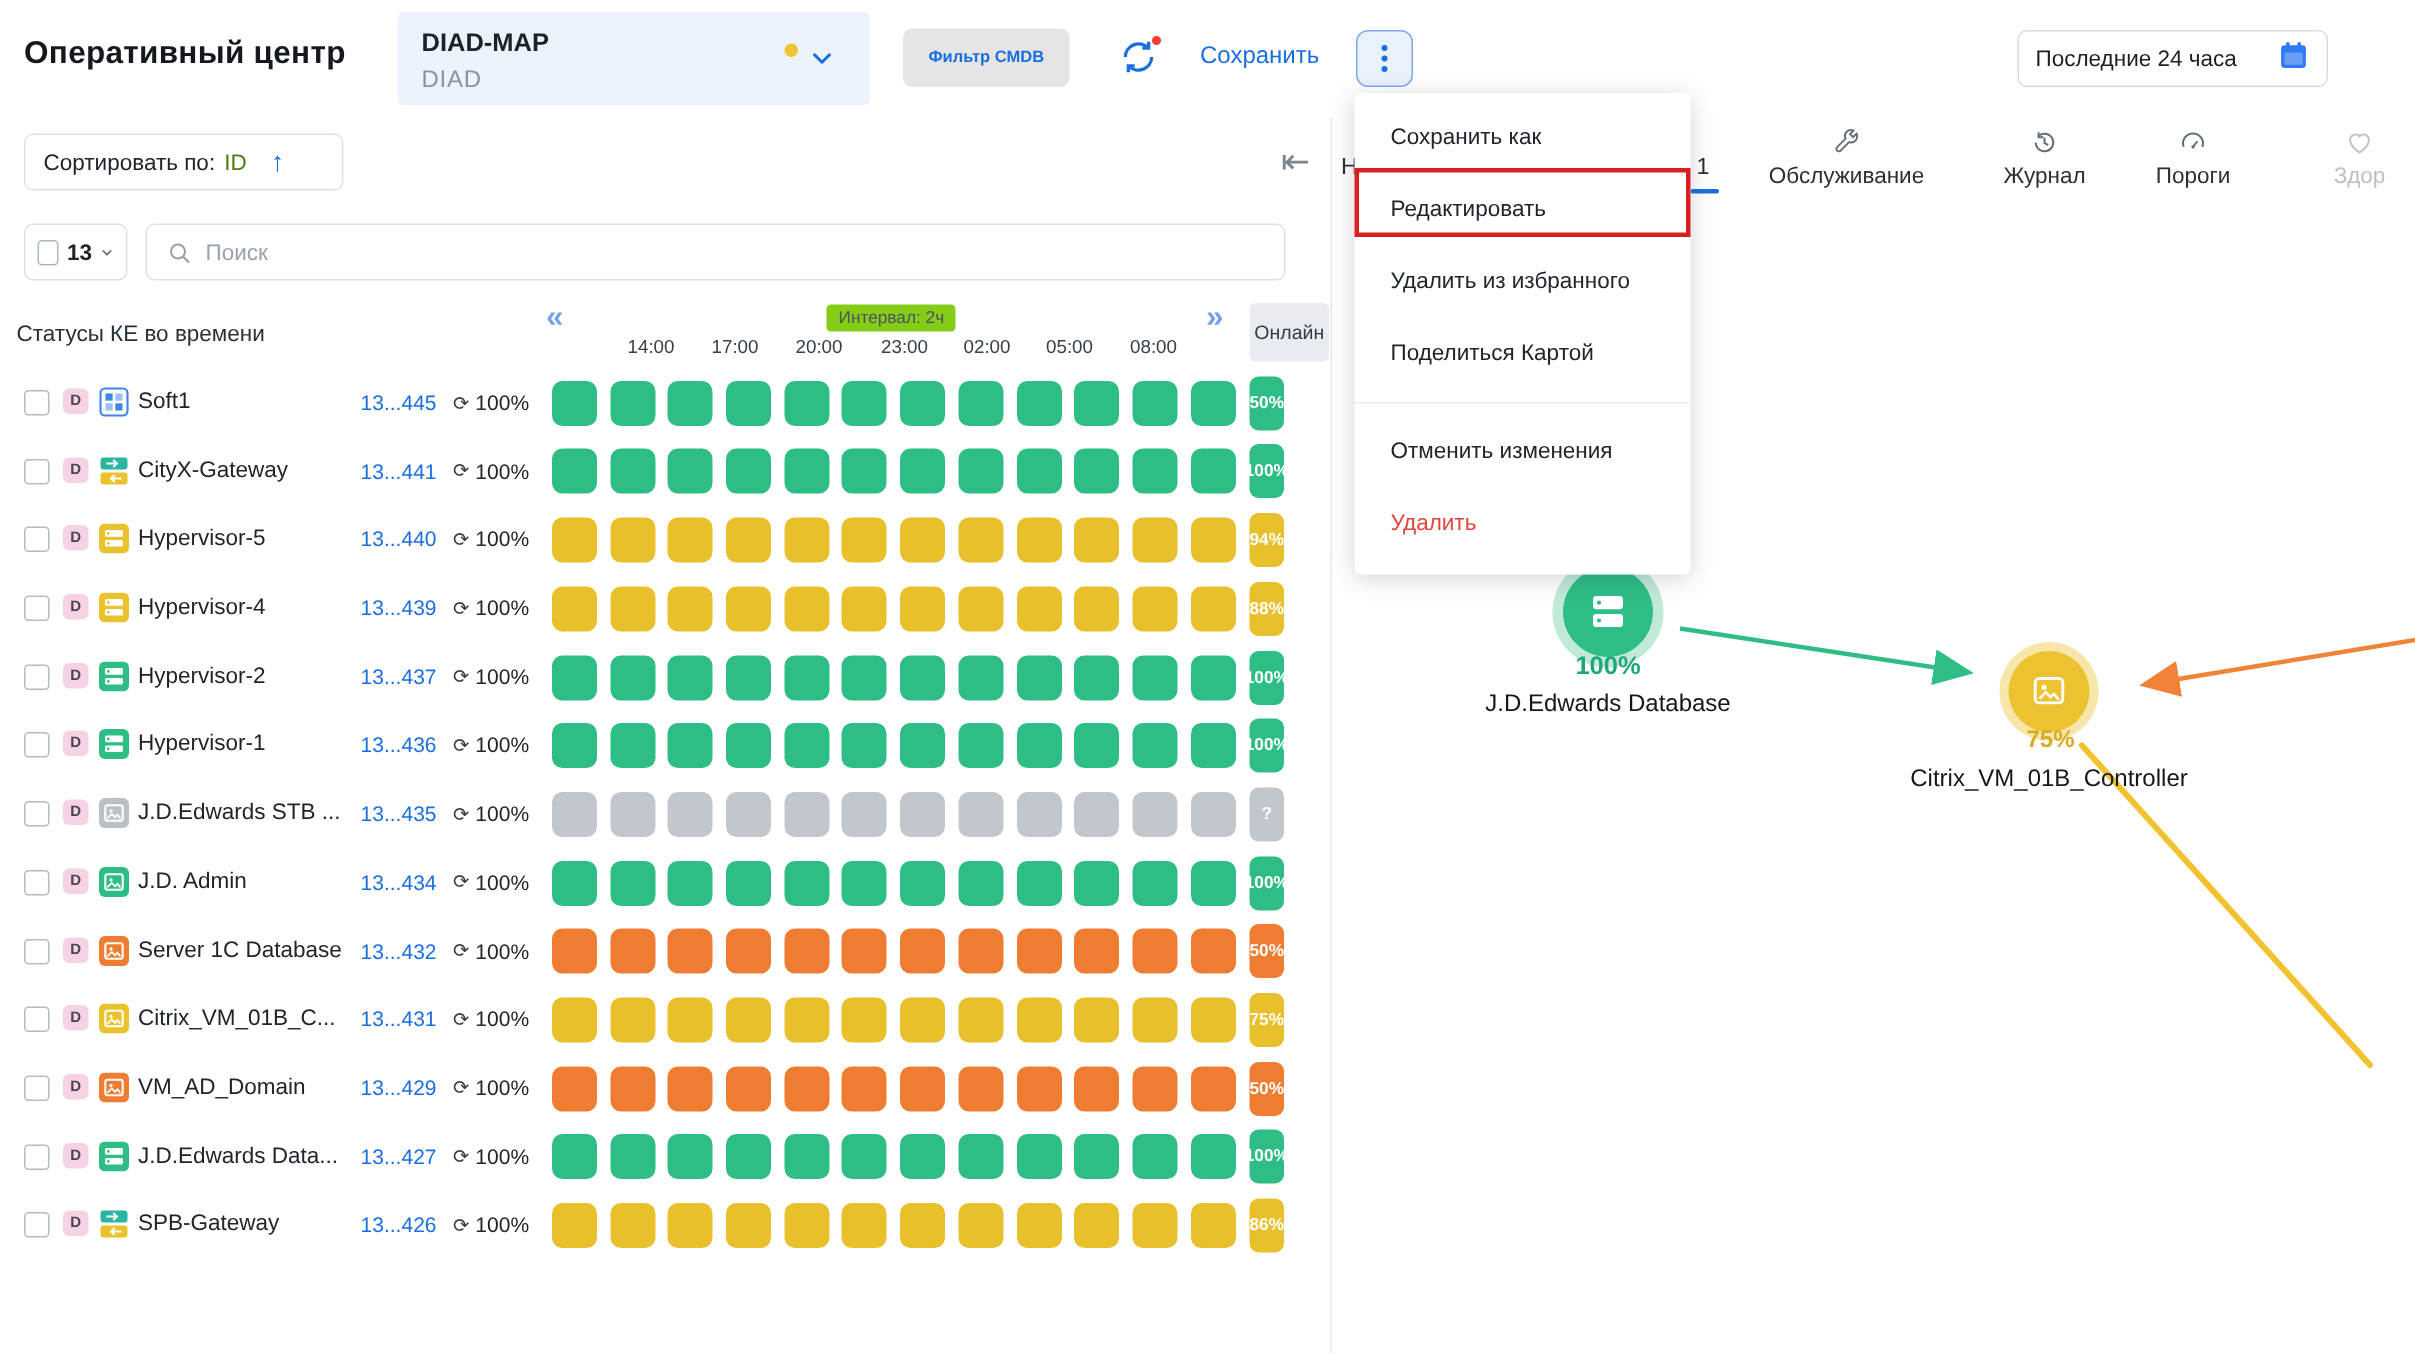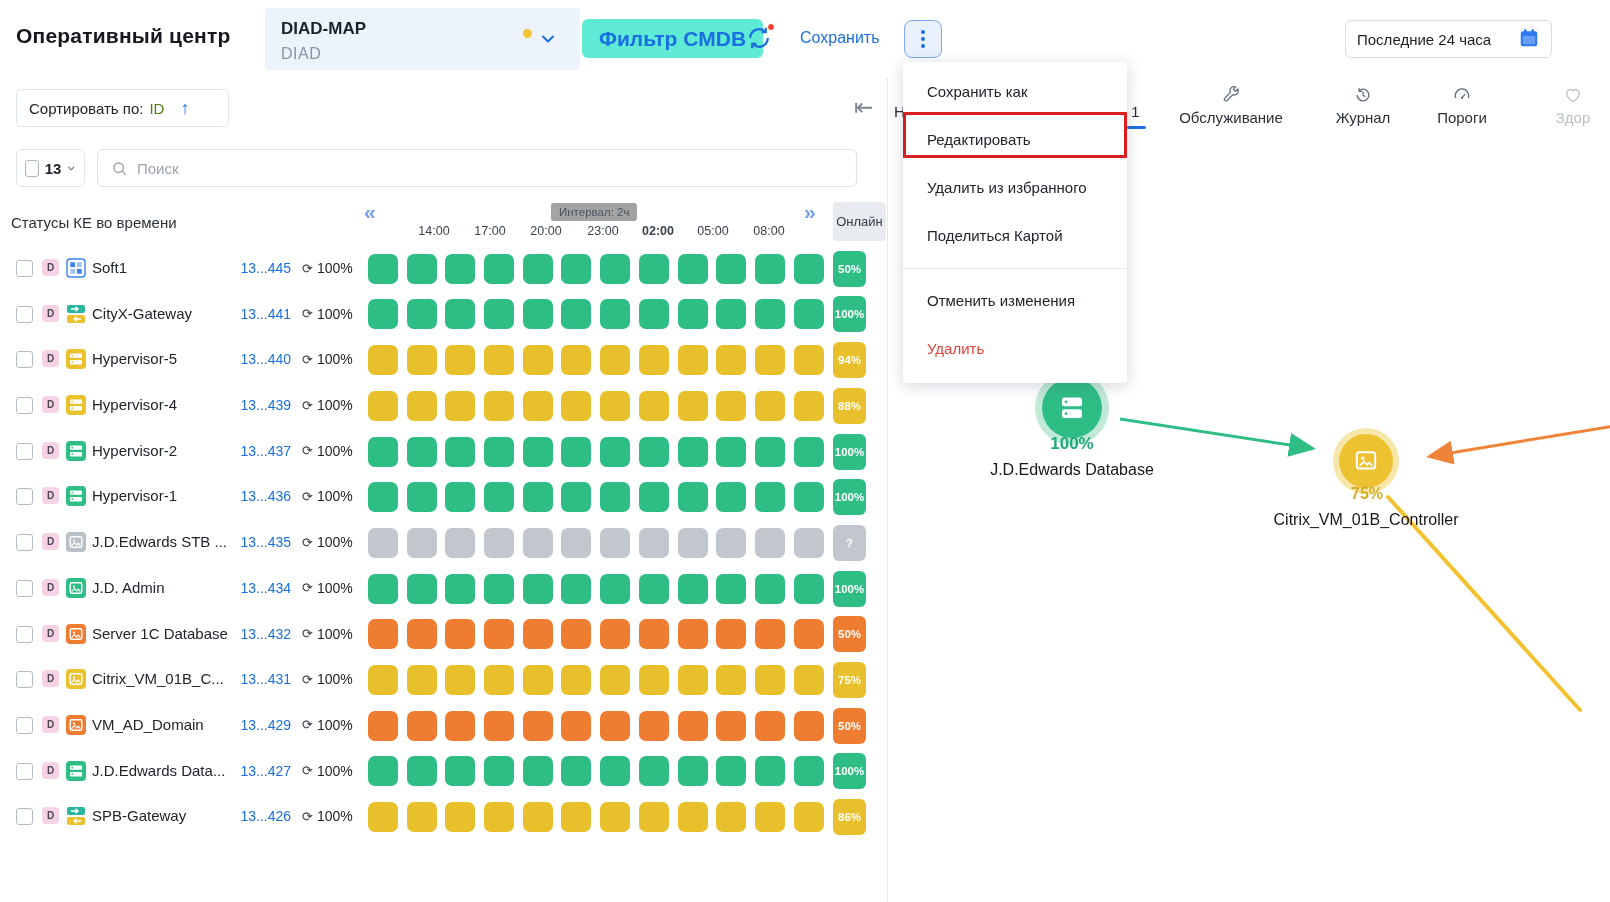--- a/index.html
+++ b/index.html
@@ -10,21 +10,21 @@
 button{font-family:inherit;border:none;background:none;cursor:pointer}
 input{font-family:inherit;border:none;outline:none;background:transparent}
 
 
 .app-title{left:16px;top:24px;font-size:21px;font-weight:700;color:#15181e;letter-spacing:.2px}
 .map-selector{left:265px;top:8px;width:315px;height:62px;background:#edf3fd;border-radius:4px}
 .ms-name{position:absolute;left:16px;top:11px;font-size:17px;font-weight:700;color:#1c222b}
 .ms-group{position:absolute;left:16px;top:37px;font-size:16px;color:#8a93a0;letter-spacing:.5px}
 .ms-dot{position:absolute;left:258px;top:21px;width:9px;height:9px;border-radius:50%;background:#f1c431}
 .ms-chevron{position:absolute;left:274px;top:22px;width:18px;height:18px}
-.filter-btn{left:582px;top:19px;height:39px;padding:0 17px;background:#5eead4;border-radius:6px;color:#1a6fe0;font-weight:700;font-size:21px;line-height:39px}
+.filter-btn{left:602px;top:19px;height:39px;padding:0 17px;background:#e5e5e5;border-radius:6px;color:#1a6fe0;font-weight:700;font-size:11px;line-height:39px}
 .refresh-btn{left:743px;top:23px;width:32px;height:32px}
 .refresh-dot{position:absolute;right:0;top:0;width:8px;height:8px;border-radius:50%;background:#f4402f;border:1.5px solid #fff}
 .save-link{left:800px;top:29px;font-size:16px;color:#1a6fe0;font-weight:500;text-decoration:none;cursor:pointer}
 .kebab-btn{left:904px;top:20px;width:38px;height:38px;border-radius:8px;background:#e9f1fd;border:1px solid #7fa9ef;display:flex;flex-direction:column;align-items:center;justify-content:center;gap:3px}
 .kdot{width:4px;height:4px;border-radius:50%;background:#1a6fe0}
 .range-btn{left:1345px;top:20px;width:207px;height:38px;border:1px solid #d8dde3;border-radius:6px;display:flex;align-items:center;justify-content:space-between;padding:0 11px;font-size:15px;color:#1b2026;background:#fff}
 
 
 .sort-box{left:16px;top:89px;width:213px;height:38px;border:1px solid #dde2e8;border-radius:6px;display:flex;align-items:center;padding:0 12px;gap:6px;font-size:15px}
 .sort-value{color:#4d7c0f}
@@ -33,38 +33,38 @@
 .count-box{left:16px;top:149px;width:69px;height:38px;border:1px solid #dde2e8;border-radius:6px;display:flex;align-items:center;padding:0 8px;gap:6px}
 .cbx{width:17px;height:17px;border:1.6px solid #aeb7c0;border-radius:3px;background:#fff;display:inline-block}
 .count-num{font-size:15px;font-weight:700}
 .search-box{left:97px;top:149px;width:760px;height:38px;border:1px solid #dde2e8;border-radius:6px;display:flex;align-items:center;padding:0 13px;gap:9px}
 .search-box input{flex:1;font-size:15px;color:#20252c}
 .search-box input::placeholder{color:#9aa3ad}
 
 
 .table-title{left:11px;top:214px;font-size:15px;color:#2a3038}
 .tl-arrow{font-size:21px;font-weight:700;color:#75a1e8;line-height:20px}
-.interval-pill{left:551px;top:203px;height:18px;line-height:18px;padding:0 8px;background:#a3a3a3;border-radius:3px;font-size:11.5px;color:#4b545e}
+.interval-pill{left:551px;top:203px;height:18px;line-height:18px;padding:0 8px;background:#84cc16;border-radius:3px;font-size:11.5px;color:#4b545e}
 .time-label{position:absolute;top:224px;transform:translateX(-50%);font-size:12.5px;color:#39414b}
 .online-header{left:833px;top:202px;width:53px;height:39px;background:#e8ecf0;border-radius:4px;display:flex;align-items:center;justify-content:center;font-size:13px;color:#343b44}
 
 
 #rows{left:0;top:246px;width:887px}
 .ci-row{position:relative;height:45.7px}
 .ci-row .cb{position:absolute;left:16px;top:14px;width:17px;height:17px;border:1.6px solid #b3bcc4;border-radius:3px;background:#fff}
 .dbadge{position:absolute;left:42px;top:13px;width:17px;height:17px;background:#f6d3e4;border-radius:4px;font-size:10px;font-weight:700;color:#4a4450;display:flex;align-items:center;justify-content:center}
 .ricon{position:absolute;left:66px;top:12px;width:20px;height:20px}
 .ricon svg{display:block}
 .rname{position:absolute;left:92px;top:13px;font-size:15px;color:#20252c;max-width:140px;white-space:nowrap;overflow:hidden}
 .rid{position:absolute;left:232px;top:14px;width:59px;text-align:right;font-size:14px;color:#1a6fe0}
 .rupt{position:absolute;left:302px;top:14px;font-size:14px;color:#20252c;display:flex;align-items:center;gap:4px}
 .upt-icon{font-size:13px;color:#353b43}
 .cells{position:absolute;left:368px;top:7.8px;display:flex;gap:8.7px}
 .cell{width:30px;height:30px;border-radius:7px;display:inline-block}
-.online-badge{position:absolute;left:833px;top:4.8px;width:33px;height:36px;border-radius:6px;color:#fff;font-size:11.5px;font-weight:700;display:flex;align-items:center;justify-content:center}
+.online-badge{position:absolute;left:833px;top:4.8px;width:23px;height:36px;border-radius:6px;color:#fff;font-size:11.5px;font-weight:700;display:flex;align-items:center;justify-content:center}
 
 
 .panel-divider{left:887px;top:78px;width:1px;height:824px;background:#e5e9ed}
 .tab{position:absolute;top:84px;text-align:center;color:#2a3038;cursor:pointer}
 .tab .ticon{height:22px;display:flex;align-items:center;justify-content:center}
 .tab .tlabel{font-size:15px;margin-top:3px;white-space:nowrap}
 .tab.disabled{color:#b9c0c8}
 .tab-frag{font-size:15.5px;color:#2a3038}
 .active-underline{left:1127px;top:126px;width:19px;height:3px;background:#1a6fe0;border-radius:2px}
 
@@ -164,21 +164,21 @@
 
   <div class="abs table-title">Статусы КЕ во времени</div>
   <div class="abs tl-arrow" style="left:364px;top:202px">«</div>
   <div class="abs tl-arrow" style="left:804px;top:202px">»</div>
   <div class="abs interval-pill">Интервал: 2ч</div>
   <div id="time-labels">
       <span class="time-label" style="left: 434px;">14:00</span>
       <span class="time-label" style="left: 490px;">17:00</span>
       <span class="time-label" style="left: 546px;">20:00</span>
       <span class="time-label" style="left: 603px;">23:00</span>
-      <span class="time-label" style="left: 658px; font-weight: bold;">02:00</span>
+      <span class="time-label" style="left: 658px;">02:00</span>
       <span class="time-label" style="left: 713px;">05:00</span>
       <span class="time-label" style="left: 769px;">08:00</span>
     </div>
   <div class="abs online-header">Онлайн</div>
 
   <div class="abs" id="rows">
       <div class="ci-row">
         <span class="cb"></span>
         <span class="dbadge">D</span>
         <span class="ricon">

